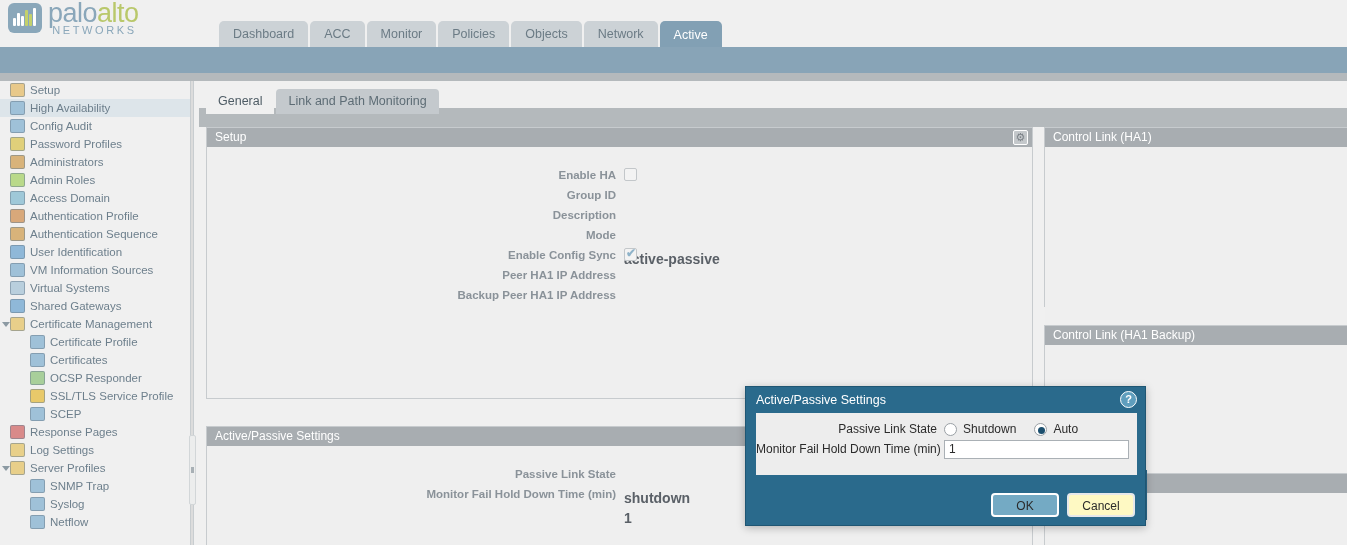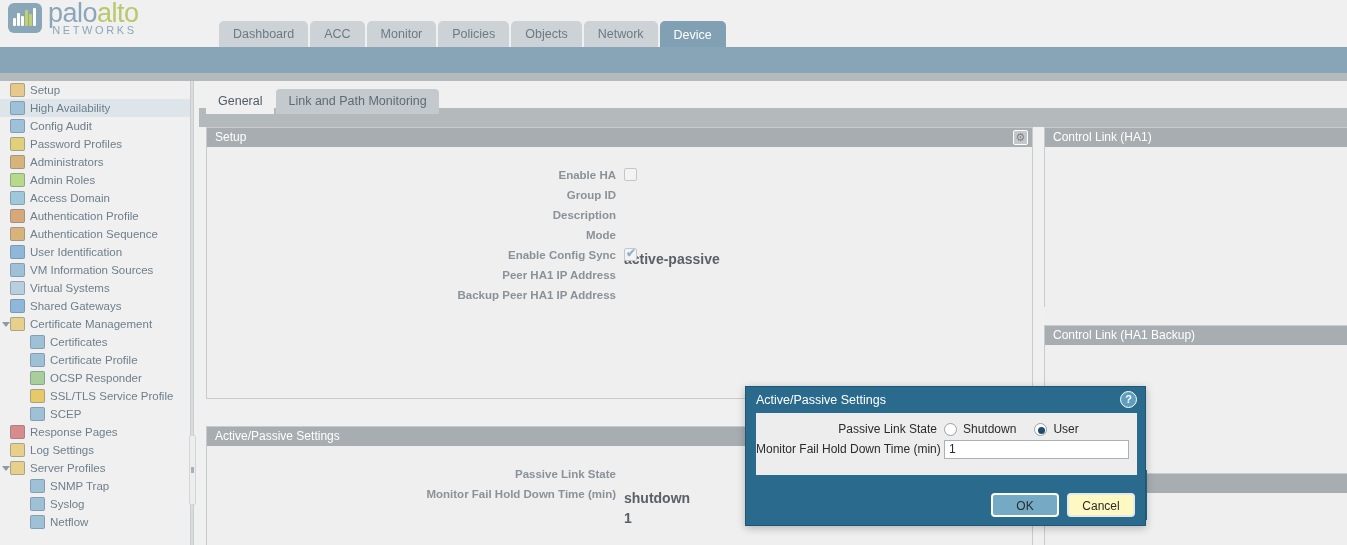--- a/index.html
+++ b/index.html
@@ -227,21 +227,21 @@
         <div class="logo-net">NETWORKS</div>
       </span>
     </div>
     <div class="toptabs" id="toptabs">
         <div class="toptab">Dashboard</div>
         <div class="toptab">ACC</div>
         <div class="toptab">Monitor</div>
         <div class="toptab">Policies</div>
         <div class="toptab">Objects</div>
         <div class="toptab">Network</div>
-        <div class="toptab active">Device</div>
+        <div class="toptab active">Active</div>
       </div>
   </div>
   <div class="headerband"></div>
   <div class="headerband2"></div>
 
   <div class="sidebar" id="sidebar">
       <div class="side-item">
         <span class="side-icon" style="background: rgb(232, 201, 138); border: 1px solid rgba(110, 130, 145, 0.55);"></span>
         <span>Setup</span>
       </div>
@@ -293,25 +293,25 @@
         <span class="side-icon" style="background: rgb(143, 184, 216); border: 1px solid rgba(110, 130, 145, 0.55);"></span>
         <span>Shared Gateways</span>
       </div>
       <div class="side-item">
         <span class="twisty"></span>
         <span class="side-icon" style="background: rgb(232, 207, 138); border: 1px solid rgba(110, 130, 145, 0.55);"></span>
         <span>Certificate Management</span>
       </div>
       <div class="side-item lvl2">
         <span class="side-icon" style="background: rgb(159, 193, 216); border: 1px solid rgba(110, 130, 145, 0.55);"></span>
+        <span>Certificate Profile</span>
+      </div>
+      <div class="side-item lvl2">
+        <span class="side-icon" style="background: rgb(159, 193, 216); border: 1px solid rgba(110, 130, 145, 0.55);"></span>
         <span>Certificates</span>
-      </div>
-      <div class="side-item lvl2">
-        <span class="side-icon" style="background: rgb(159, 193, 216); border: 1px solid rgba(110, 130, 145, 0.55);"></span>
-        <span>Certificate Profile</span>
       </div>
       <div class="side-item lvl2">
         <span class="side-icon" style="background: rgb(168, 207, 154); border: 1px solid rgba(110, 130, 145, 0.55);"></span>
         <span>OCSP Responder</span>
       </div>
       <div class="side-item lvl2">
         <span class="side-icon" style="background: rgb(232, 201, 106); border: 1px solid rgba(110, 130, 145, 0.55);"></span>
         <span>SSL/TLS Service Profile</span>
       </div>
       <div class="side-item lvl2">
@@ -442,21 +442,21 @@
     </div>
     <div class="modal-body">
       <div class="mrow r1">
         <span class="mlabel">Passive Link State</span>
         <span class="radio-wrap">
           <span class="radio" id="radio-shutdown"></span>
           <span class="radio-label">Shutdown</span>
         </span>
         <span class="radio-wrap">
           <span class="radio on" id="radio-auto"></span>
-          <span class="radio-label">User</span>
+          <span class="radio-label">Auto</span>
         </span>
       </div>
       <div class="mrow">
         <span class="mlabel">Monitor Fail Hold Down Time (min)</span>
         <input class="mtext" type="text" id="monitor-input" placeholder="" value="1" style="">
       </div>
     </div>
     <div class="modal-foot">
       <div class="mbtn ok">OK</div>
       <div class="mbtn cancel">Cancel</div>

